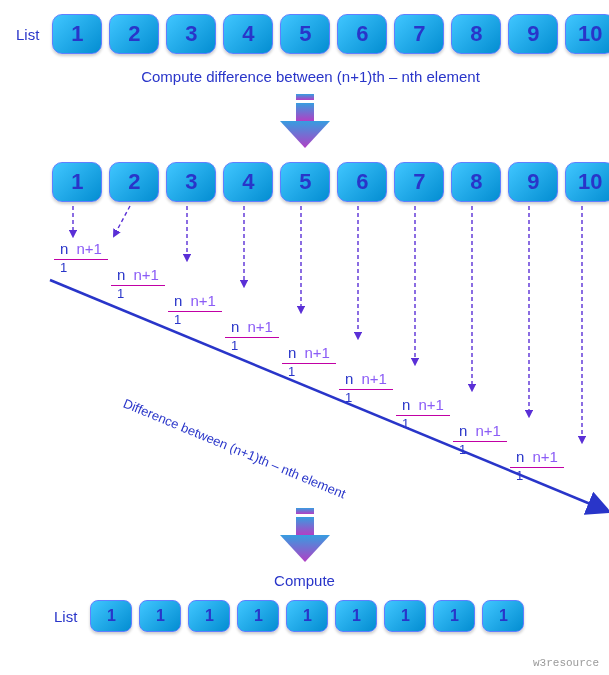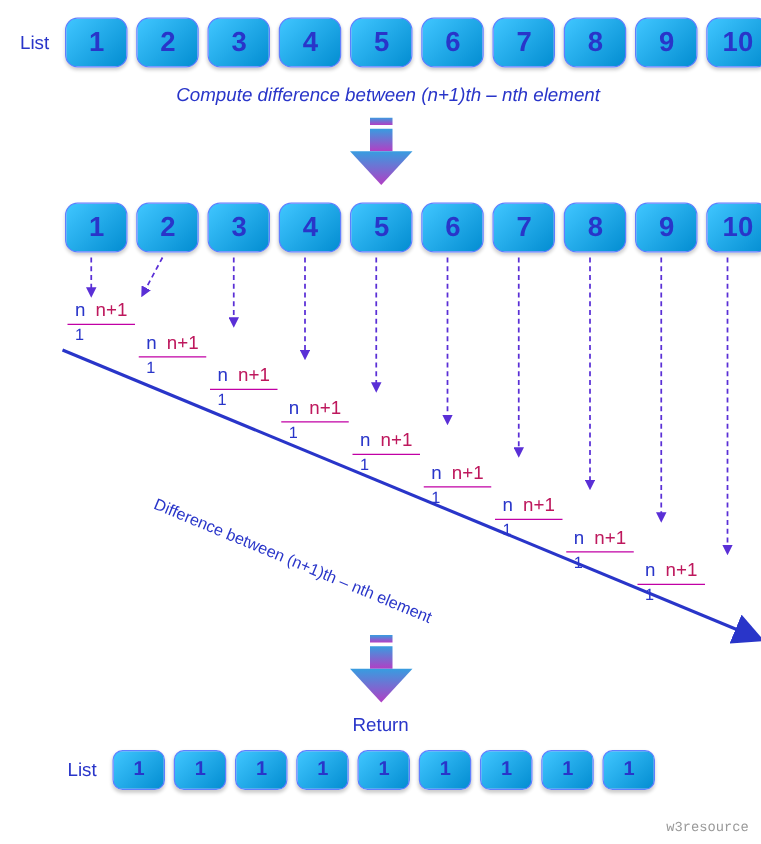--- a/index.html
+++ b/index.html
@@ -53,21 +53,21 @@
   .arrow-down {
     position: absolute;
     left: 50%;
     transform: translateX(-50%);
   }
   .pair {
     position: absolute;
     font-size: 15px;
     text-align: center;
   }
-  .pair .np1 { color: #be185d; }
+  .pair .np1 { color: #8b5cf6; }
   .pair .n { color: #2935c9; padding-right: 8px;}
   .pair .bar {
     border-top: 1px solid #c100a5;
     width: 54px;
     margin: 2px auto 0 auto;
   }
   .pair .one {
     color: #2935c9;
     font-size: 13px;
     text-align: left;
@@ -102,21 +102,21 @@
     <div class="node big">4</div>
     <div class="node big">5</div>
     <div class="node big">6</div>
     <div class="node big">7</div>
     <div class="node big">8</div>
     <div class="node big">9</div>
     <div class="node big">10</div>
 
   </div>
 
-  <div class="caption" style="top:68px; left:12px; right:0;font-style:italic;">Compute difference between (n+1)th – nth element</div>
+  <div class="caption" style="top:68px; left:12px; right:0;">Compute difference between (n+1)th – nth element</div>
 
   <svg class="arrow-down" style="top:94px;" width="70" height="58">
     <defs>
       <linearGradient id="grad1" x1="0" y1="0" x2="0" y2="1">
         <stop offset="0%" stop-color="#379de0"></stop>
         <stop offset="100%" stop-color="#b23fc4"></stop>
       </linearGradient>
     </defs>
     <rect x="26" y="0" width="18" height="6" fill="url(#grad1)"></rect>
     <rect x="26" y="9" width="18" height="18" fill="url(#grad1)"></rect>
@@ -174,21 +174,21 @@
   </div>
 
   <div class="diag-caption" style="top:395px; left:124px; transform:rotate(22.6deg); transform-origin:left center;">Difference between (n+1)th – nth element</div>
 
   <svg class="arrow-down" style="top:508px;" width="70" height="58">
     <rect x="26" y="0" width="18" height="6" fill="url(#grad1)"></rect>
     <rect x="26" y="9" width="18" height="18" fill="url(#grad1)"></rect>
     <polygon points="10,27 60,27 35,54" fill="url(#grad1)"></polygon>
   </svg>
 
-  <div class="caption" style="top:572px; left:0; right:0;">Return</div>
+  <div class="caption" style="top:572px; left:0; right:0;">Compute</div>
 
   <div class="list-row" style="top:600px; left:54px;">
     <span class="label-list">List</span>
     <div class="node sm">1</div>
     <div class="node sm">1</div>
     <div class="node sm">1</div>
     <div class="node sm">1</div>
     <div class="node sm">1</div>
     <div class="node sm">1</div>
     <div class="node sm">1</div>

